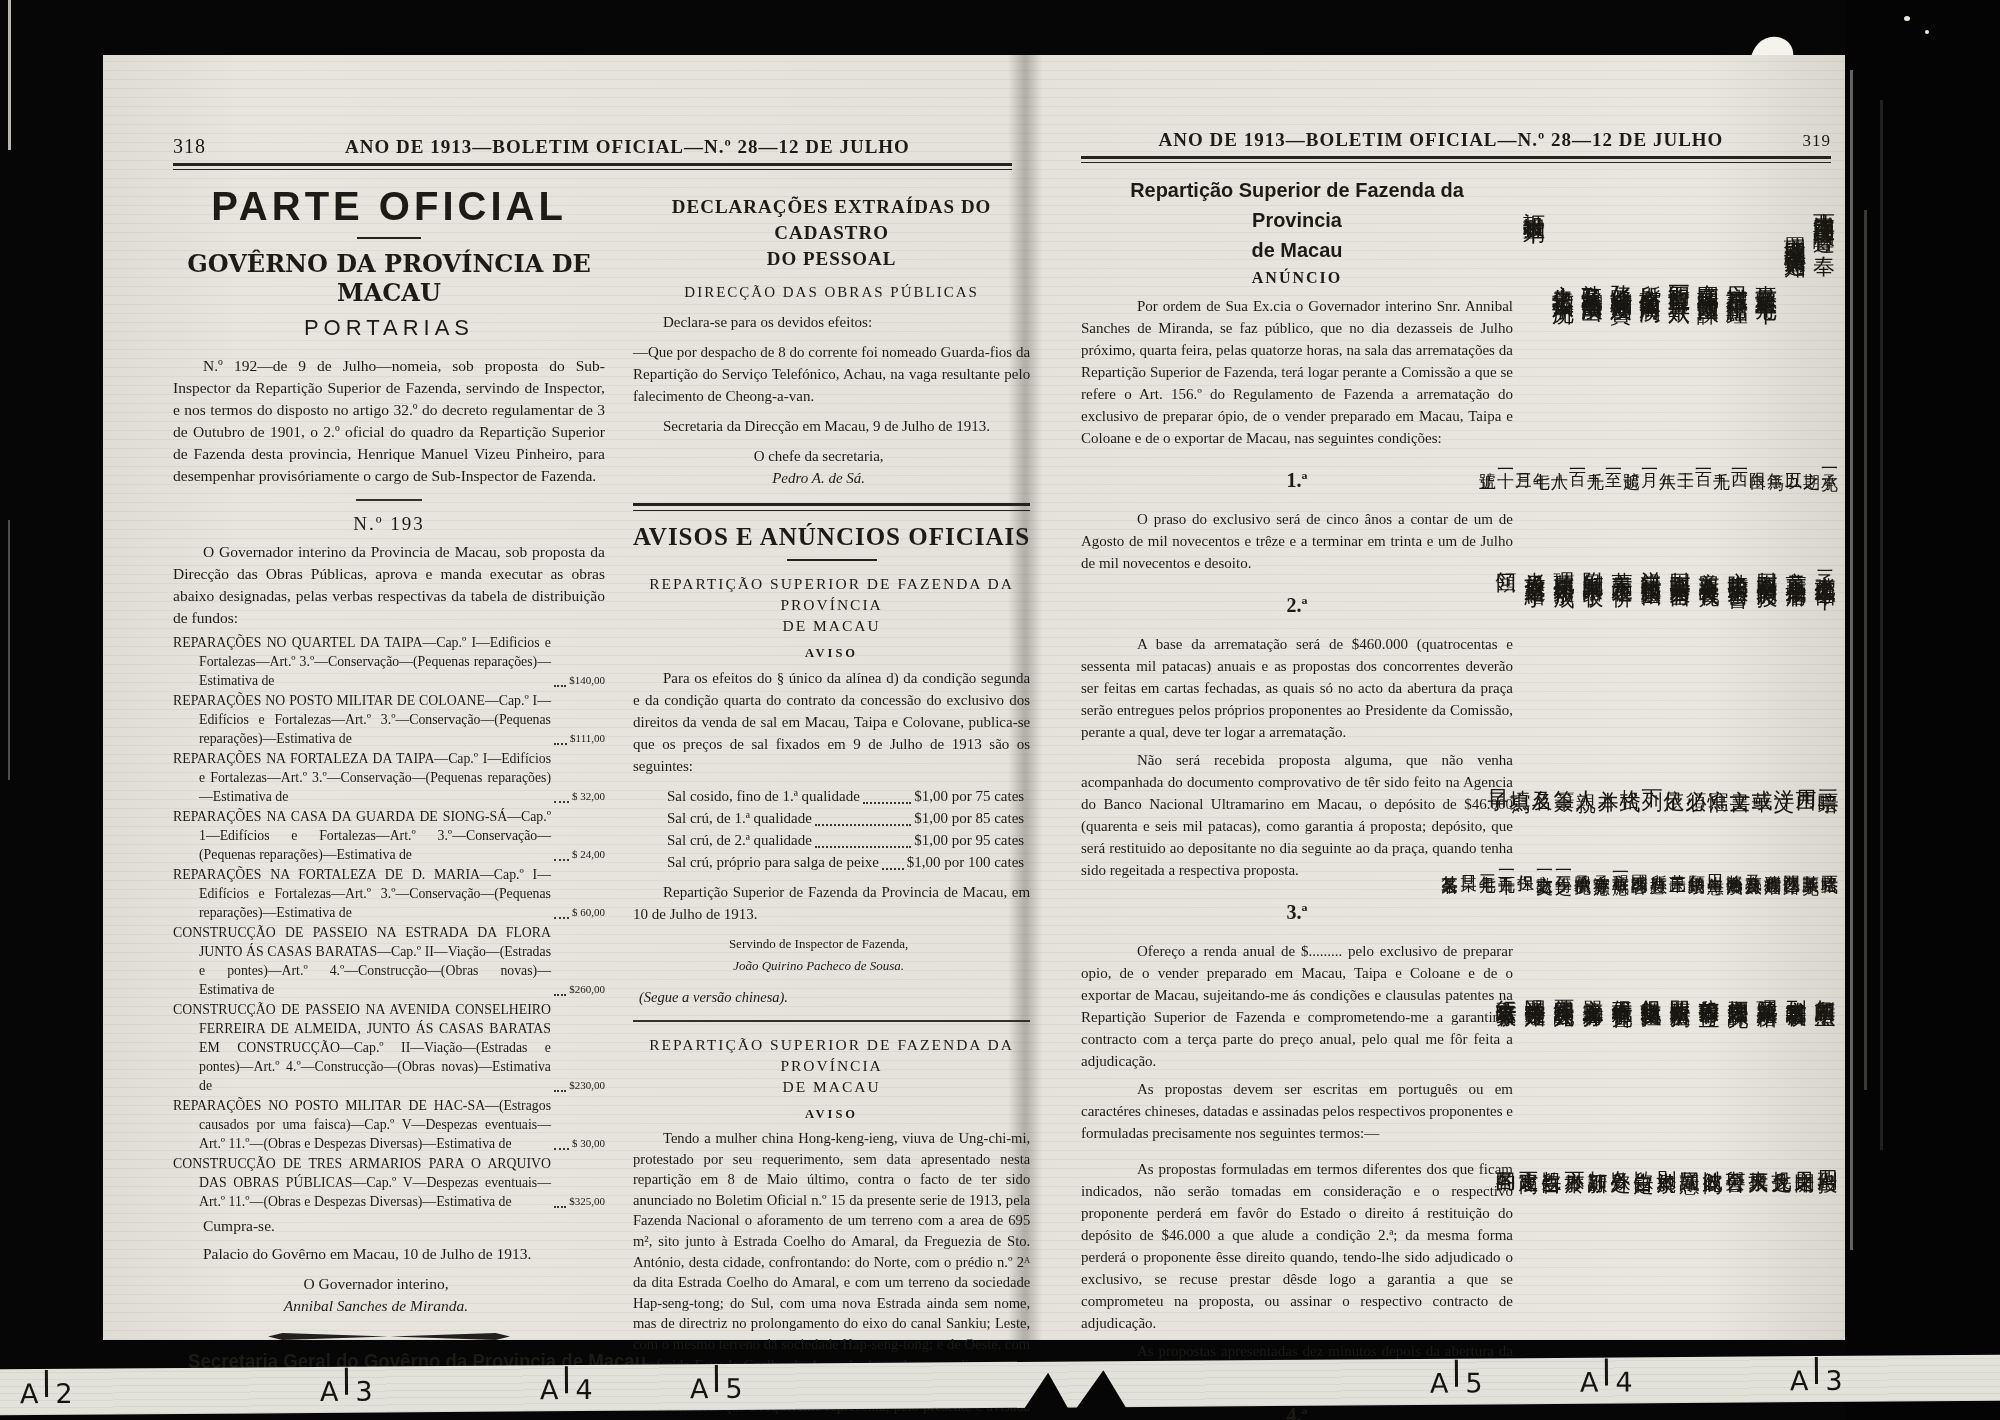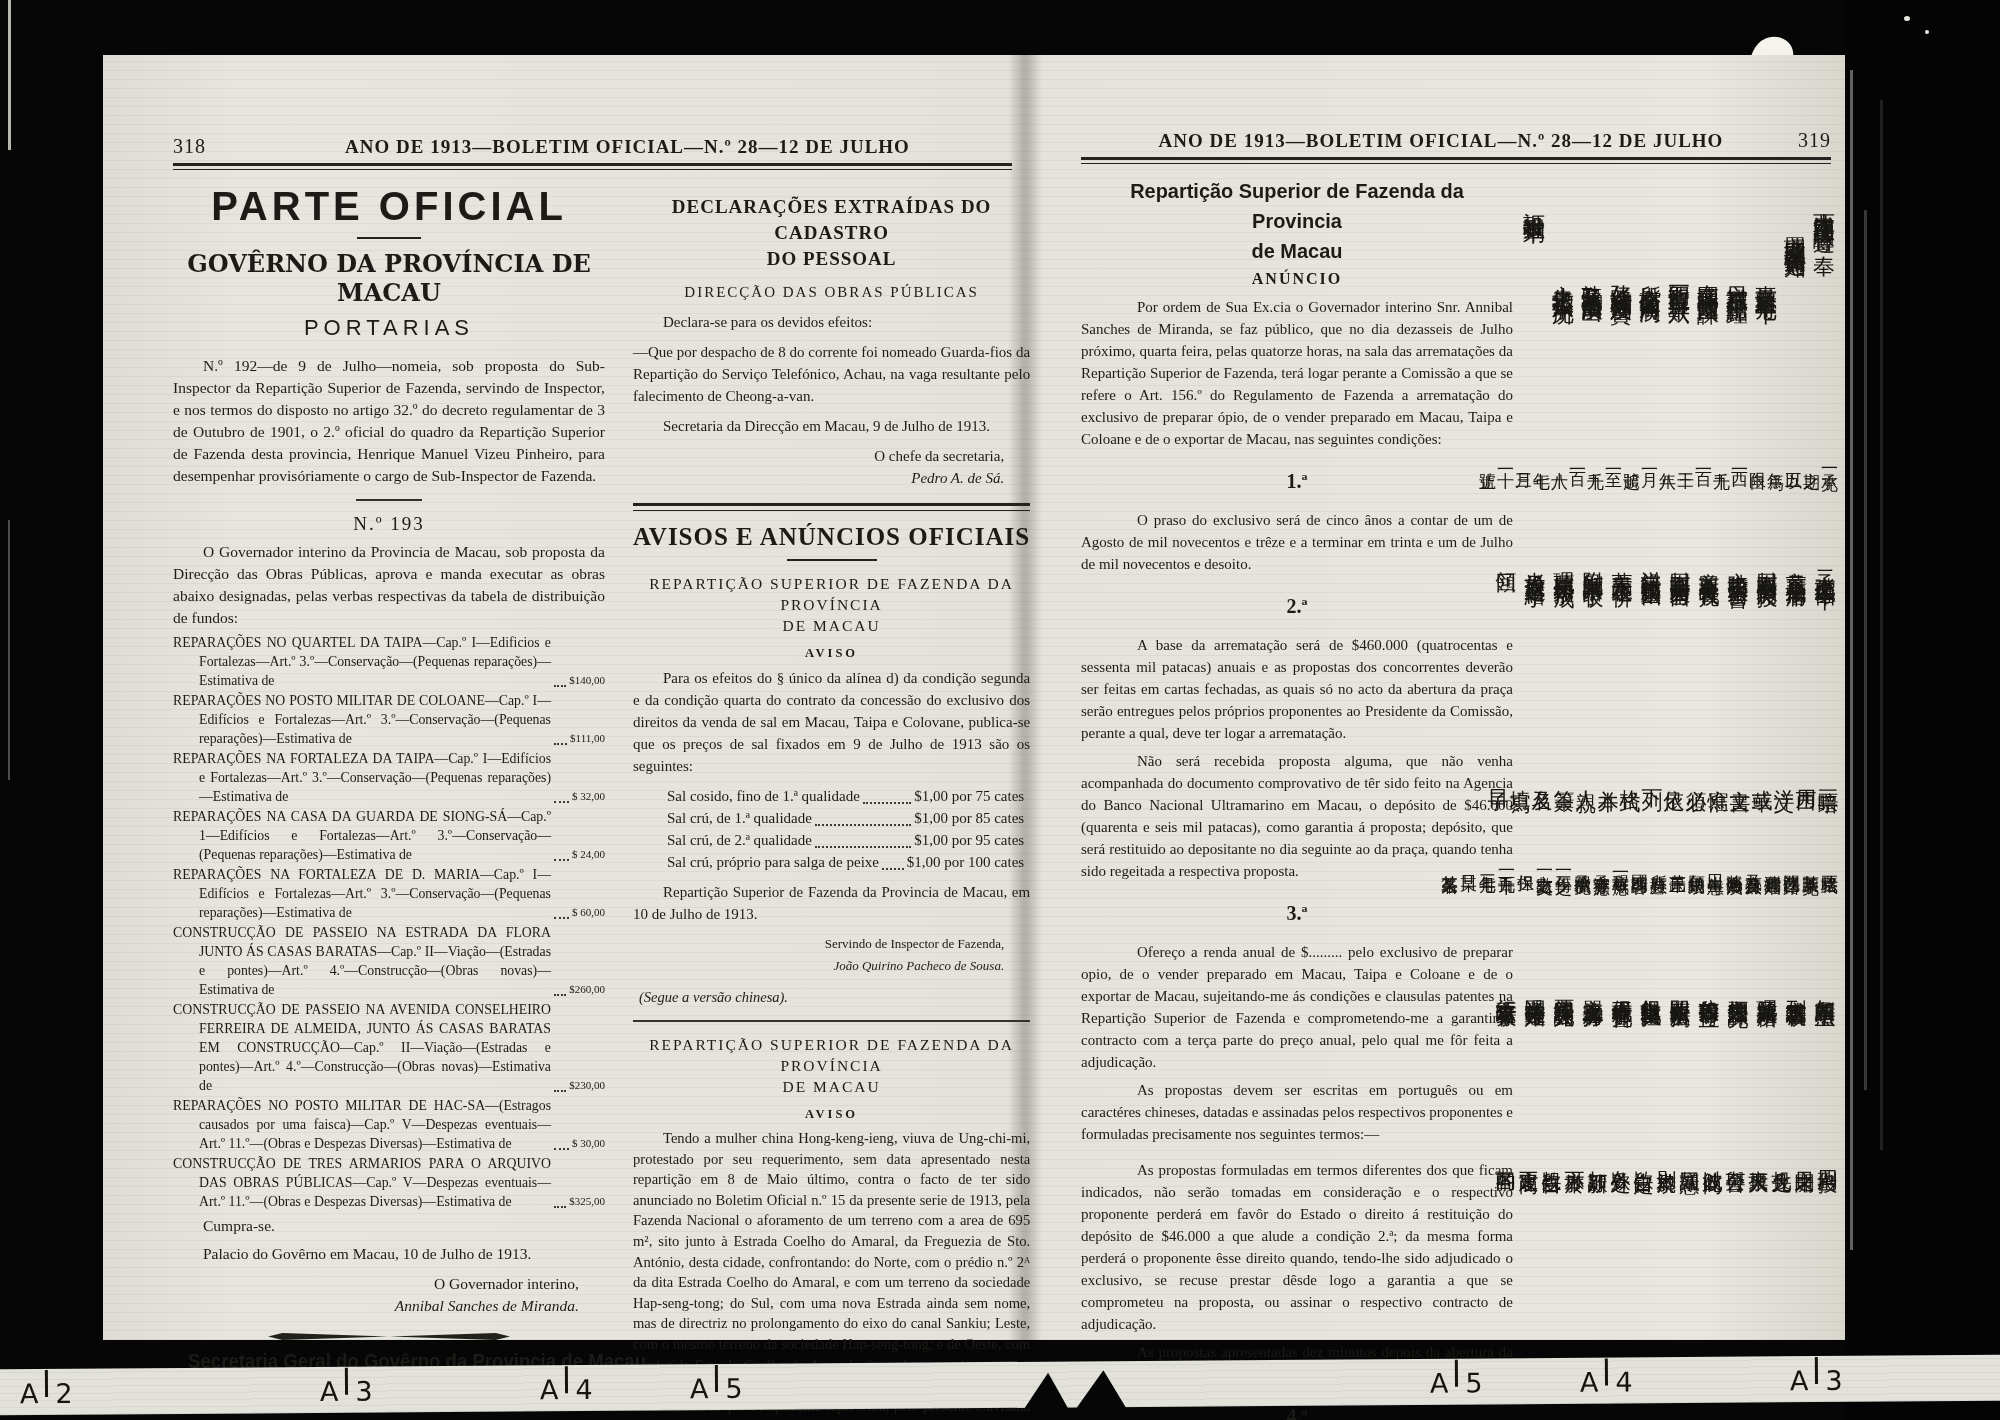--- a/index.html
+++ b/index.html
@@ -29,42 +29,42 @@
   .page{position:relative;height:100%;box-sizing:border-box;}
   .page-left{width:919px;padding:80px 10px 0 70px;}
   .page-right{width:823px;padding:74px 14px 0 16px;}
   
   .hdr-row{display:flex;align-items:baseline;font-size:19px;letter-spacing:1px;font-weight:bold;}
   .hdr-row .pageno{width:70px;font-weight:normal;font-size:20px;}
   .hdr-row .running{flex:1;text-align:center;}
   .hdr-rule{border-top:3px solid #24231f;border-bottom:1px solid #24231f;height:3px;margin-top:5px;}
   .hdr-row-r{display:flex;align-items:baseline;font-size:19px;letter-spacing:1px;font-weight:bold;}
   .hdr-row-r .running{flex:1;text-align:center;padding-left:40px;}
-  .hdr-row-r .pageno{width:70px;text-align:right;font-weight:normal;font-size:20px;}
+  .hdr-row-r .pageno{width:70px;text-align:right;font-weight:normal;font-size:17px;}
   
   .cols{display:flex;margin-top:14px;}
   .col1{width:432px;}
   .vrule{width:2px;background:#2a2925;margin:2px 14px 60px 14px;}
   .col2{flex:1;padding-right:2px;}
   
   .t-parte{font-family:"Liberation Sans","DejaVu Sans",sans-serif;font-weight:bold;font-size:40px;letter-spacing:4px;text-align:center;}
   .shortrule{width:64px;height:2px;background:#23221e;margin:8px auto 10px auto;}
   .t-governo{font-family:"DejaVu Serif",serif;font-weight:bold;font-size:24px;text-align:center;letter-spacing:0px;margin-top:6px;}
   .t-portarias{font-family:"Liberation Sans","DejaVu Sans",sans-serif;font-size:22px;letter-spacing:5px;text-align:center;margin:8px 0 14px 0;}
   .body-p{font-size:15.5px;line-height:22px;text-align:justify;text-indent:30px;margin:0 0 8px 0;}
   .mini-rule{width:66px;height:2px;background:#32312c;margin:12px auto;}
   .t-n193{text-align:center;font-size:19px;letter-spacing:2px;margin:6px 0 6px 0;}
   
   .obra{display:flex;align-items:flex-end;font-size:13.8px;line-height:19px;margin-bottom:1px;}
   .obra-desc{flex:0 1 auto;max-width:352px;padding-left:26px;text-indent:-26px;text-align:justify;}
   .leader{flex:1 1 14px;border-bottom:2px dotted #3a3934;margin:0 3px 3px 3px;min-width:12px;}
   .obra-val{flex:0 0 auto;font-size:11px;}
   .plain-line{font-size:15.5px;line-height:22px;margin:0;}
   .indent1{padding-left:30px;}
-  .sig-block{text-align:right;padding-right:26px;font-size:15.5px;line-height:22px;margin-top:8px;}
+  .sig-block{text-align:center;padding-right:26px;font-size:15.5px;line-height:22px;margin-top:8px;}
   .sig-name{font-style:italic;}
   
   .orn{display:flex;justify-content:center;align-items:center;margin:16px 0 10px 0;gap:2px;}
   .orn-d{width:120px;height:7px;background:#21201c;clip-path:polygon(0 50%,12% 0,100% 50%,12% 100%);}
   .orn-d2{clip-path:polygon(88% 0,100% 50%,88% 100%,0 50%);}
   .t-secretaria{font-family:"Liberation Sans","DejaVu Sans",sans-serif;font-weight:bold;font-size:20px;text-align:center;transform:scaleX(.93);transform-origin:center;white-space:nowrap;margin-top:4px;}
   .t-cambios{font-size:33px;letter-spacing:6px;text-align:center;margin-top:8px;}
   
   .t-decl{font-weight:bold;font-size:19px;text-align:center;line-height:26px;letter-spacing:1px;margin-top:10px;}
   .t-dir{font-size:15px;letter-spacing:2px;text-align:center;margin:12px 0 10px 0;}

